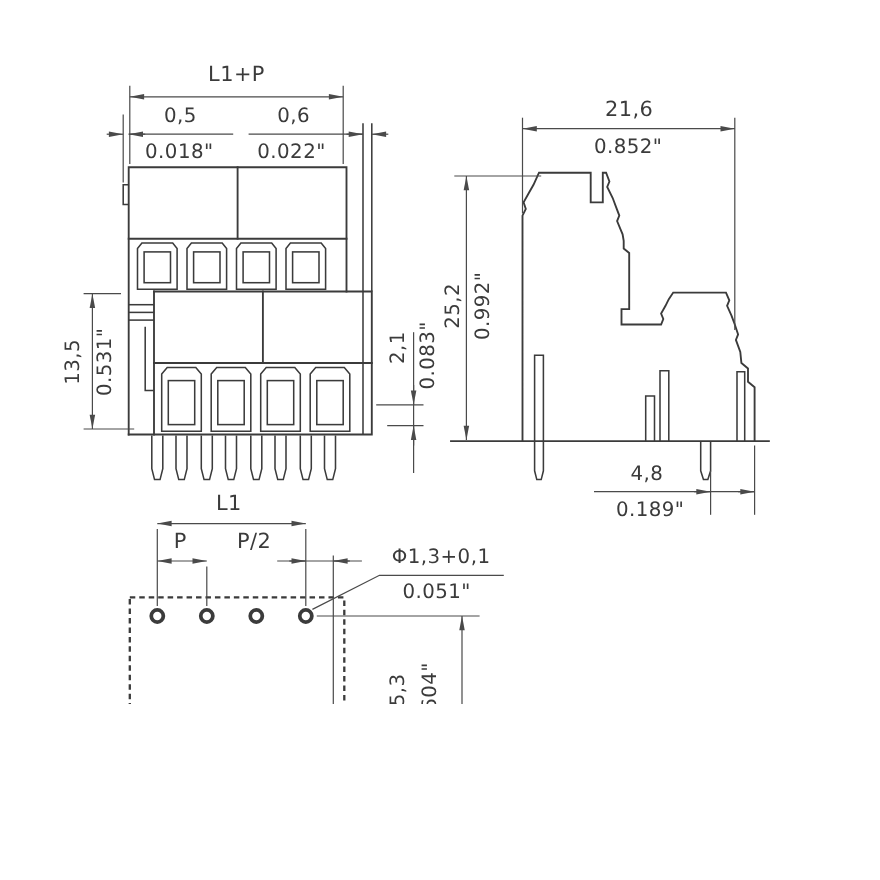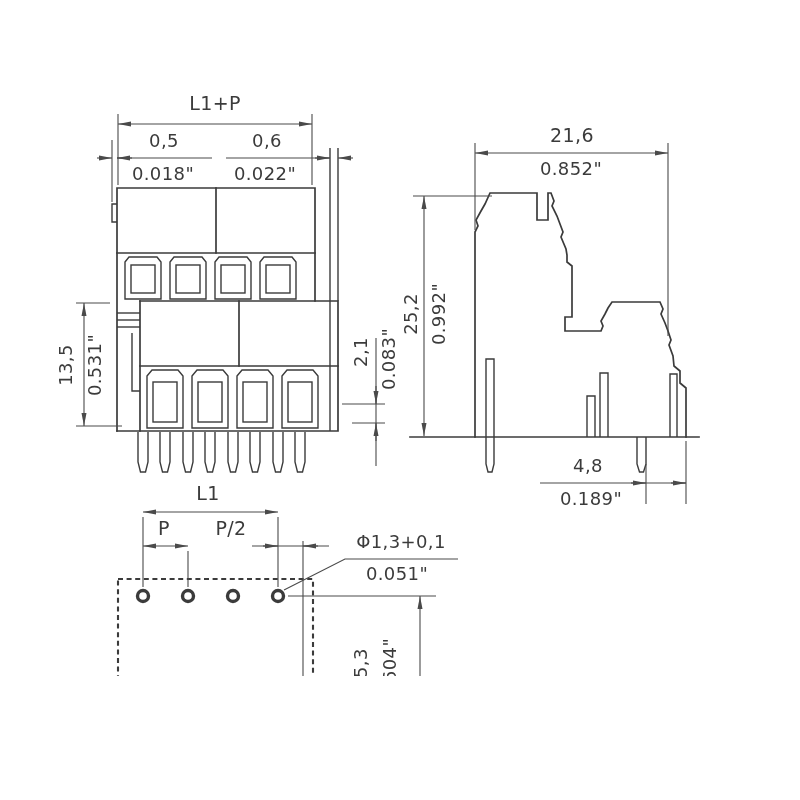--- a/index.html
+++ b/index.html
@@ -1,16 +1,16 @@
 <!DOCTYPE html>
 <html><head>
 <meta charset="utf-8">
 <style>
   html,body{margin:0;padding:0;background:#fff;}
-  #stage{width:800px;height:640px;background:#fff;position:relative;margin-top:36px;}
+  #stage{width:800px;height:640px;background:#fff;position:relative;}
   svg{display:block;}
   .body{fill:none;stroke:#3b3b3b;stroke-width:1.7;stroke-linejoin:miter;stroke-linecap:square;}
   .thin{fill:none;stroke:#3b3b3b;stroke-width:1.4;}
   .dim{fill:none;stroke:#4a4a4a;stroke-width:1.1;stroke-linecap:butt;}
   .dash{fill:none;stroke:#3b3b3b;stroke-width:2.1;stroke-dasharray:5 3.6;}
   .hole{fill:none;stroke:#3b3b3b;stroke-width:3.4;}
   text{font-family:"DejaVu Sans","Liberation Sans",sans-serif;font-size:18px;fill:#3b3b3b;
        text-anchor:middle;dominant-baseline:middle;letter-spacing:0.4px;}
   .big{font-size:19px;}
 </style>

